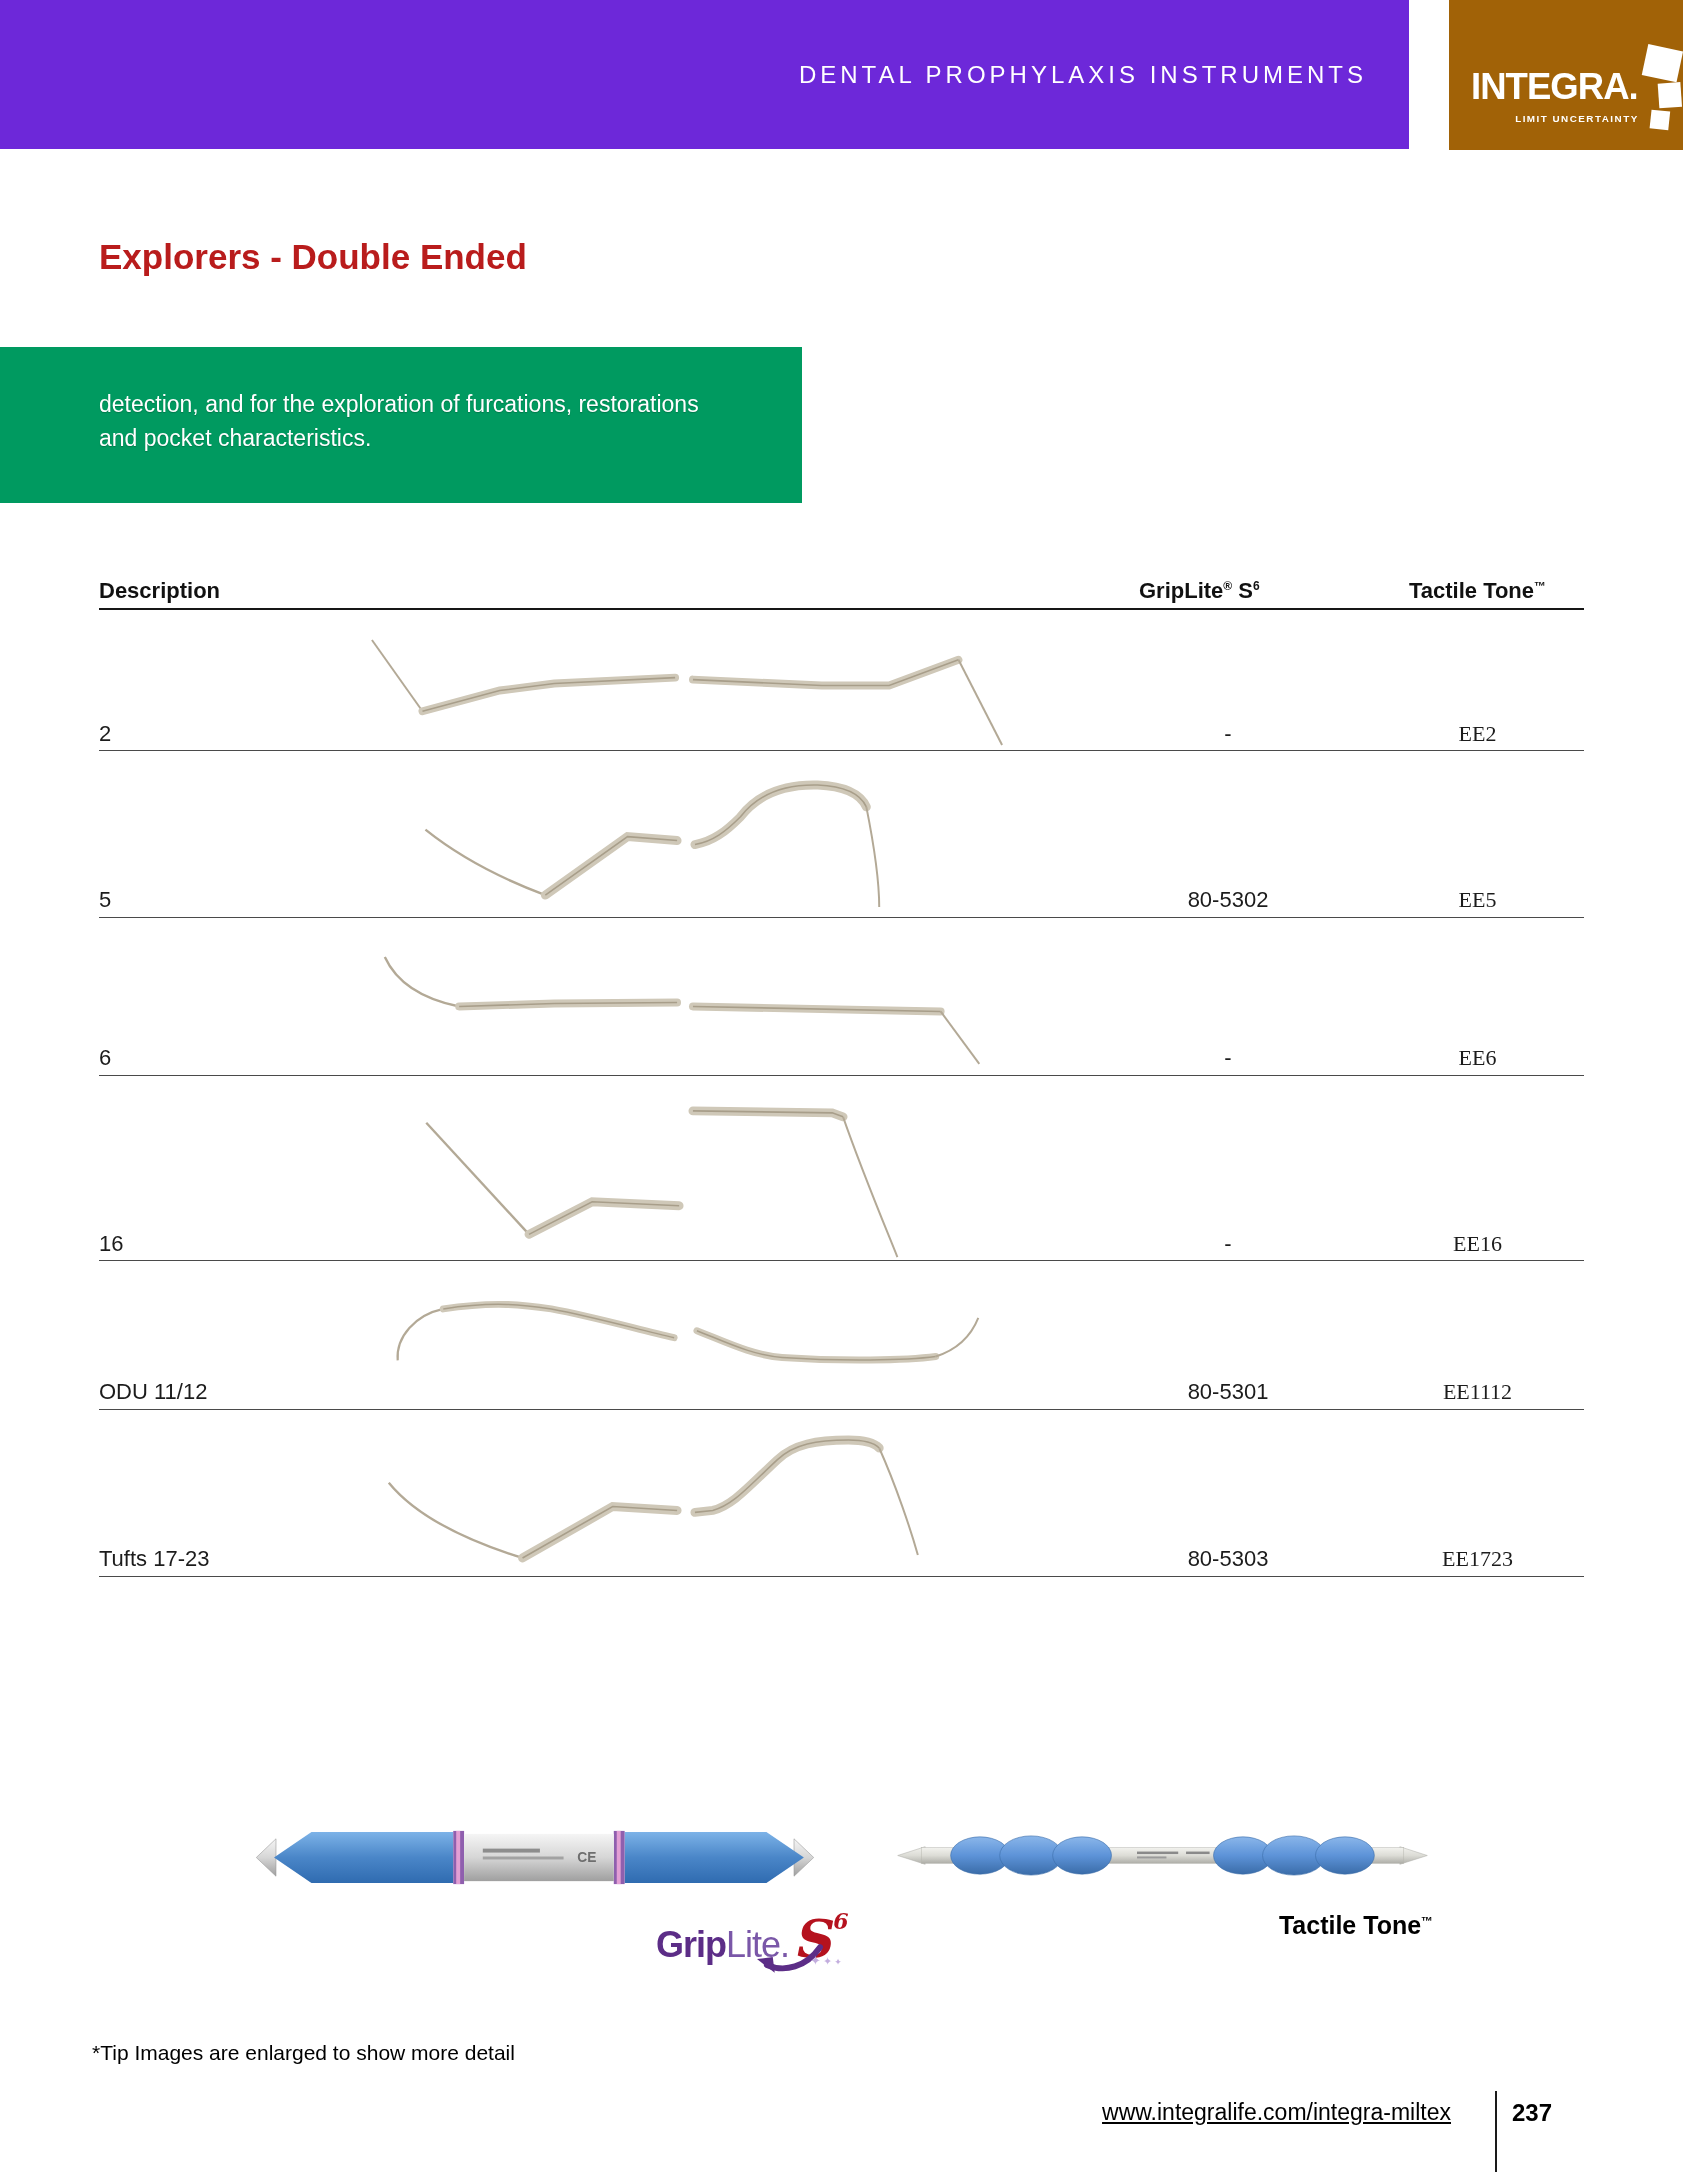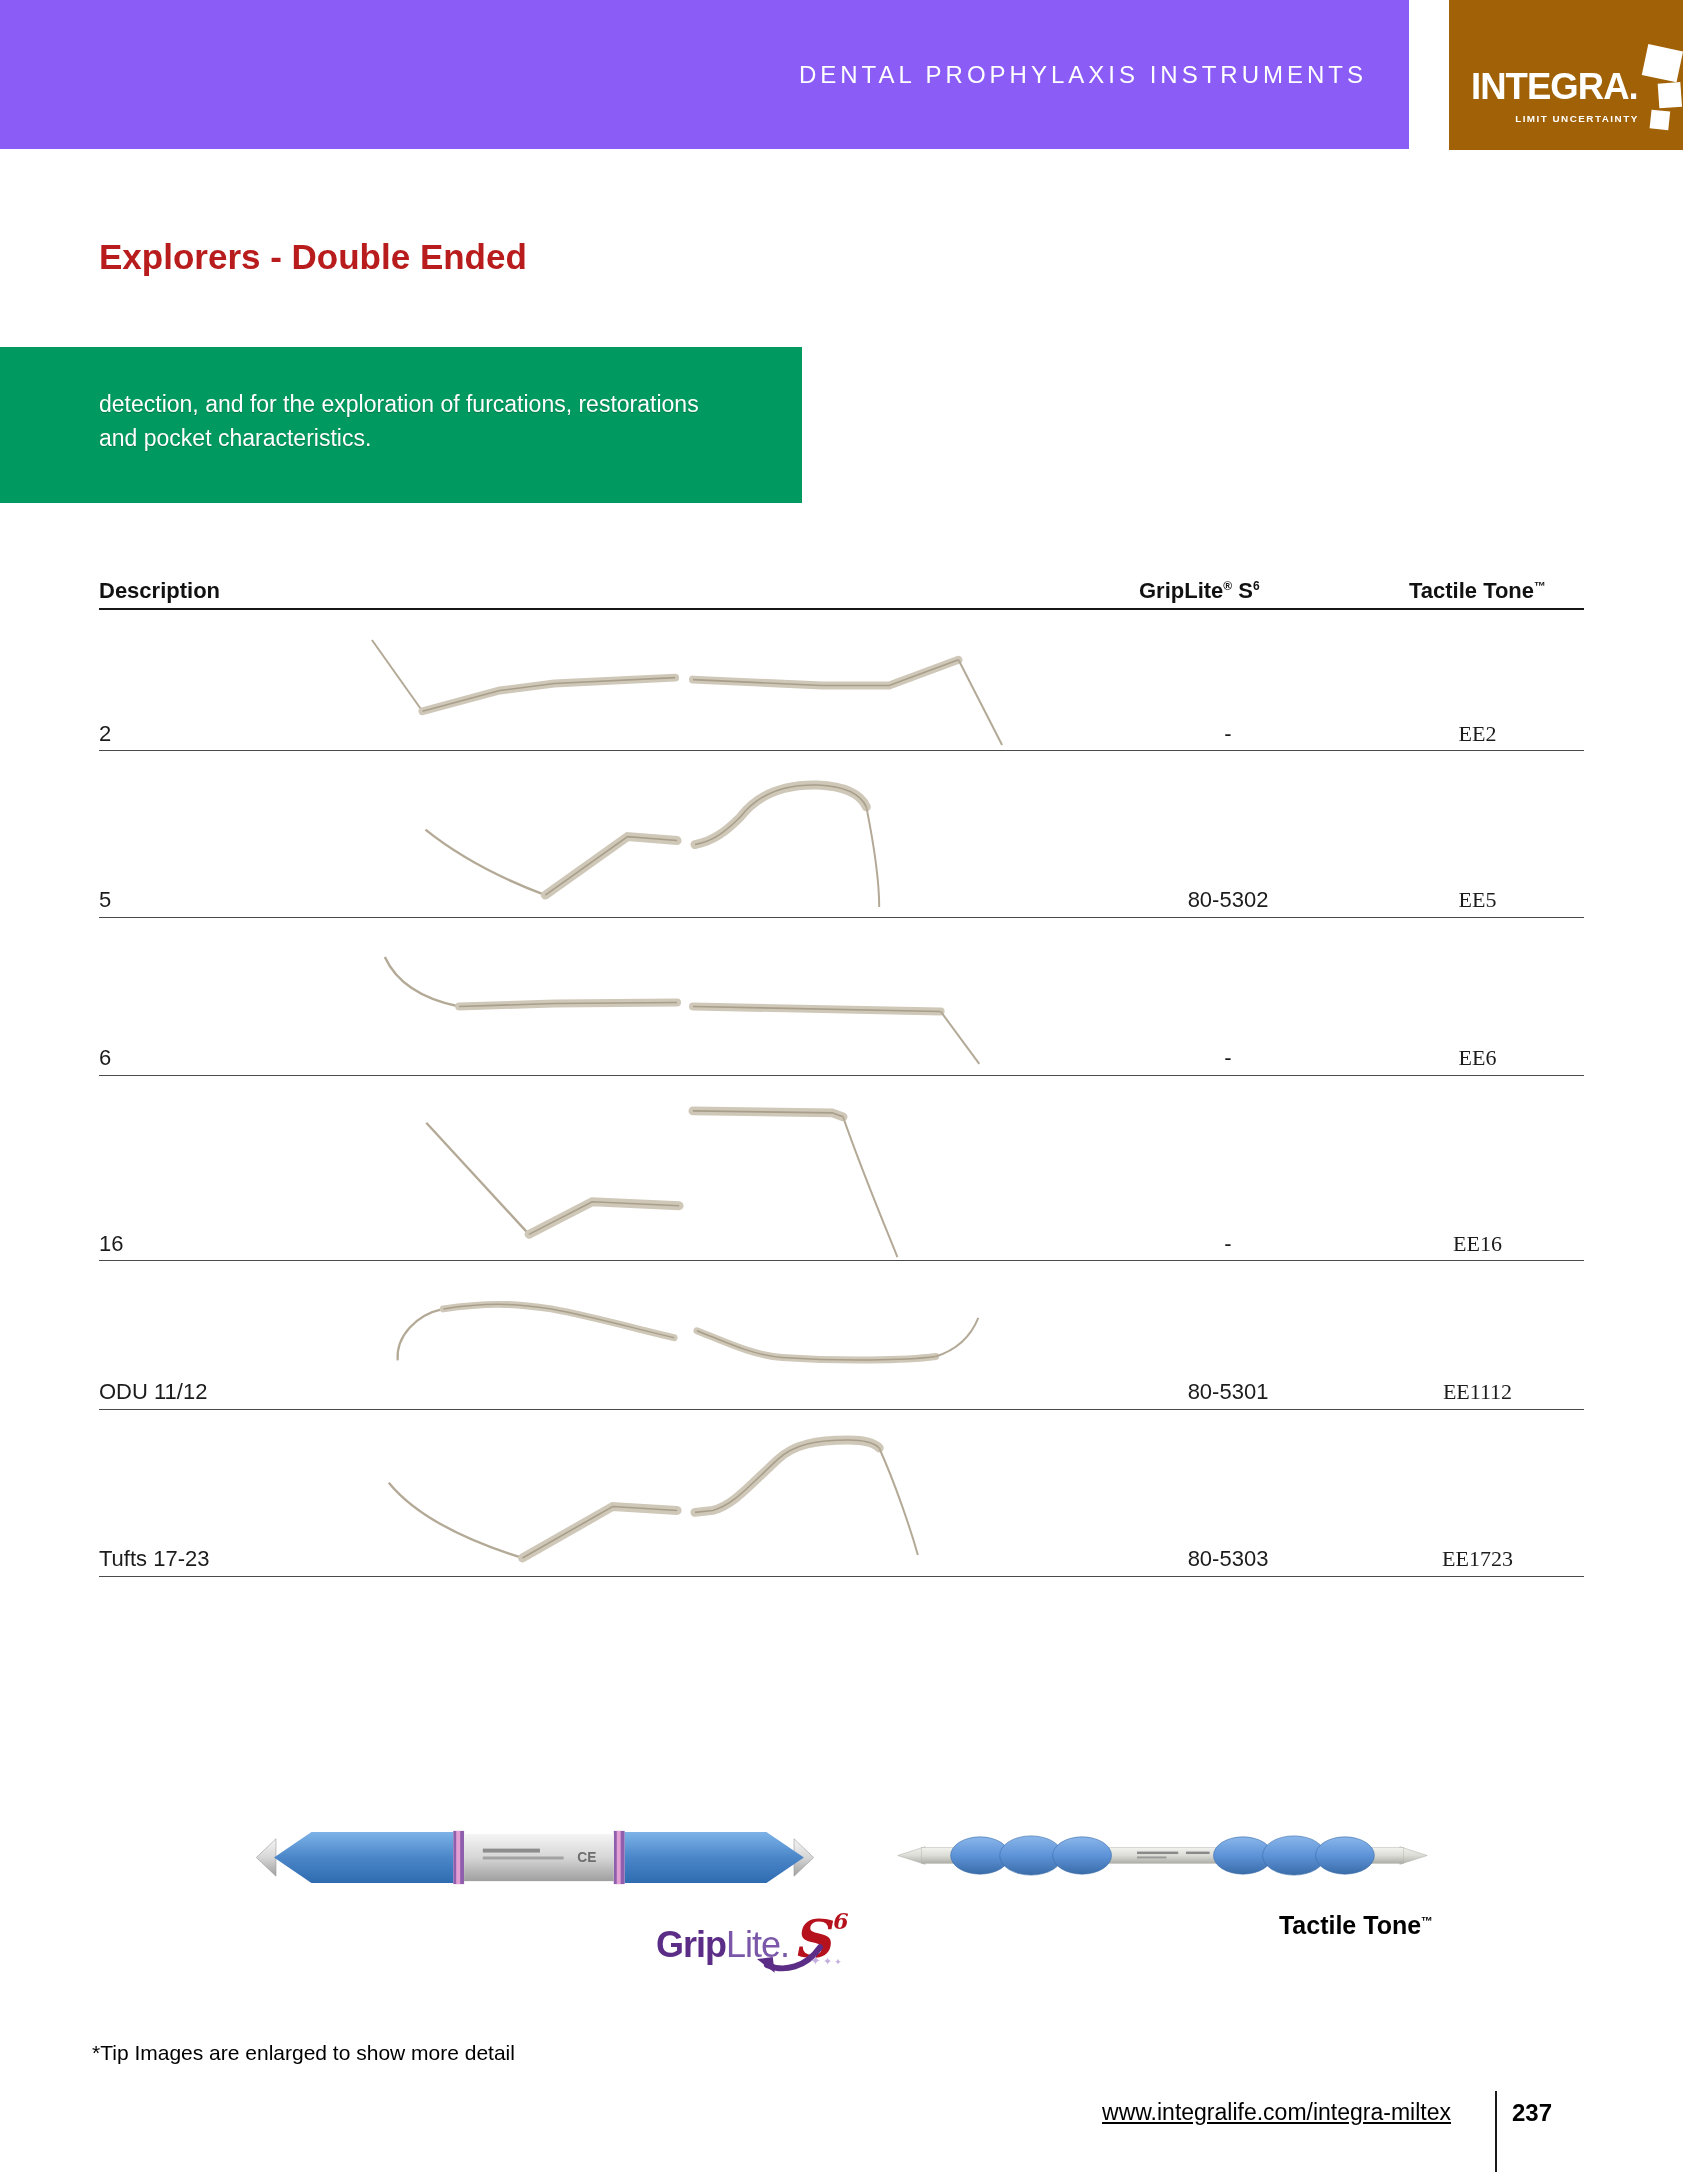--- a/index.html
+++ b/index.html
@@ -2,21 +2,21 @@
 <html><head>
 <meta charset="utf-8">
 <style>
   html,body{margin:0;padding:0;}
   body{
     width:1683px;height:2178px;position:relative;background:#ffffff;
     font-family:"Liberation Sans", sans-serif;color:#1a1a1a;overflow:hidden;
   }
   
   .topbar{
-    position:absolute;left:0;top:0;width:1409px;height:149px;background:#8b5cf6;
+    position:absolute;left:0;top:0;width:1409px;height:149px;background:#6d28d9;
     display:flex;align-items:center;justify-content:flex-end;padding-right:42px;box-sizing:border-box;
   }
   .topbar-title{color:#ffffff;font-size:24px;letter-spacing:4px;font-weight:400;}
   .logobox{
     position:absolute;left:1419px;top:0;width:264px;height:150px;background:#a16207;margin-left:30px;
   }
   
   .page-title{position:absolute;left:99px;top:237px;font-size:35px;font-weight:bold;color:#b91c1c;}
   
   .introbox{

